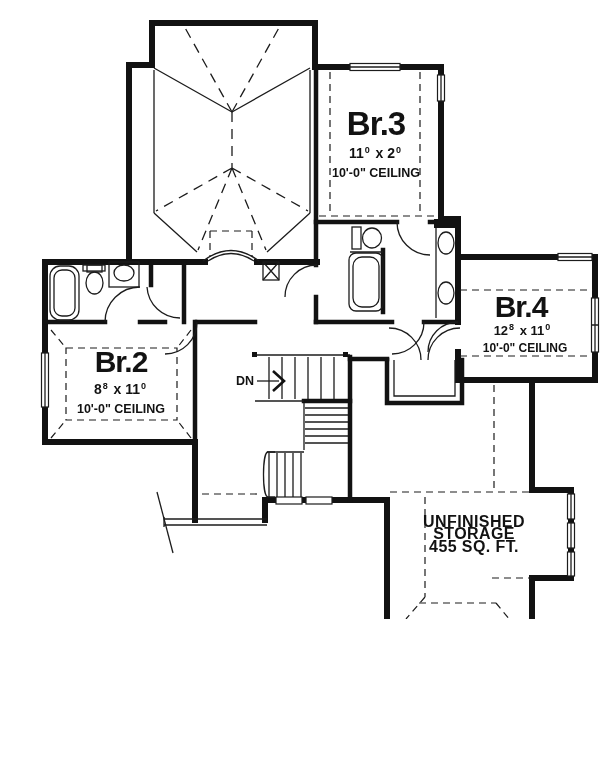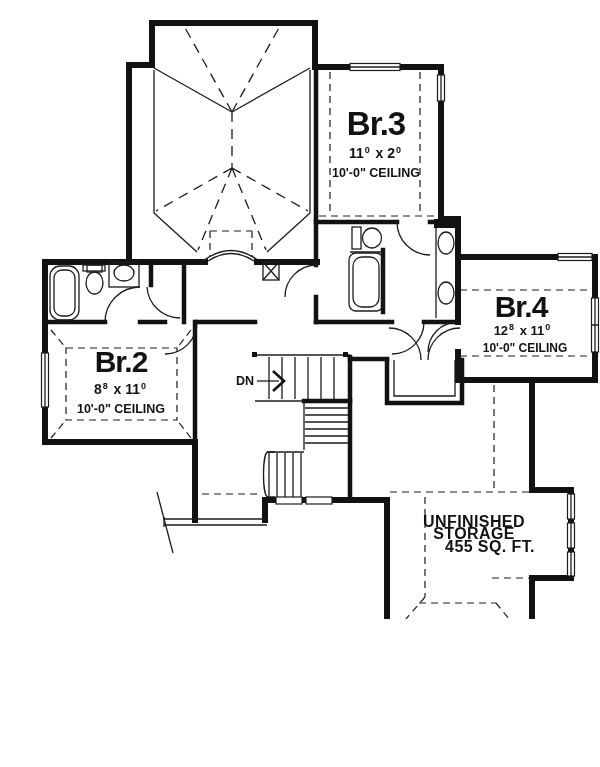--- a/index.html
+++ b/index.html
@@ -205,16 +205,16 @@
   <div class="label room-name" style="left:104px;top:362px;text-align:center;">Br.2</div>
   <div class="label room-dims" style="left:104px;top:389px;"><span>8</span><span class="sup">8</span> <span>x</span> <span>11</span><span class="sup">0</span></div>
   <div class="label room-ceil" style="left:104px;top:409px;">10'-0" CEILING</div>
 
   <div class="label room-name" style="left:504px;top:307px;">Br.4</div>
   <div class="label room-dims" style="left:506px;top:330px;font-size:13px;text-align:right;"><span>12</span><span class="sup">8</span> <span>x</span> <span>11</span><span class="sup">0</span></div>
   <div class="label room-ceil" style="left:508px;top:348px;font-size:12px;">10'-0" CEILING</div>
 
   <div class="label storage-line" style="left:457px;top:522px;">UNFINISHED</div>
   <div class="label storage-line" style="left:457px;top:534px;">STORAGE</div>
-  <div class="label storage-line" style="left:473px;top:547px;">455 SQ. FT.</div>
+  <div class="label storage-line" style="left:457px;top:547px;">455 SQ. FT.</div>
 
   <div class="label dn" style="left:228px;top:381px;">DN</div>
 </div>
 
 </body></html>

